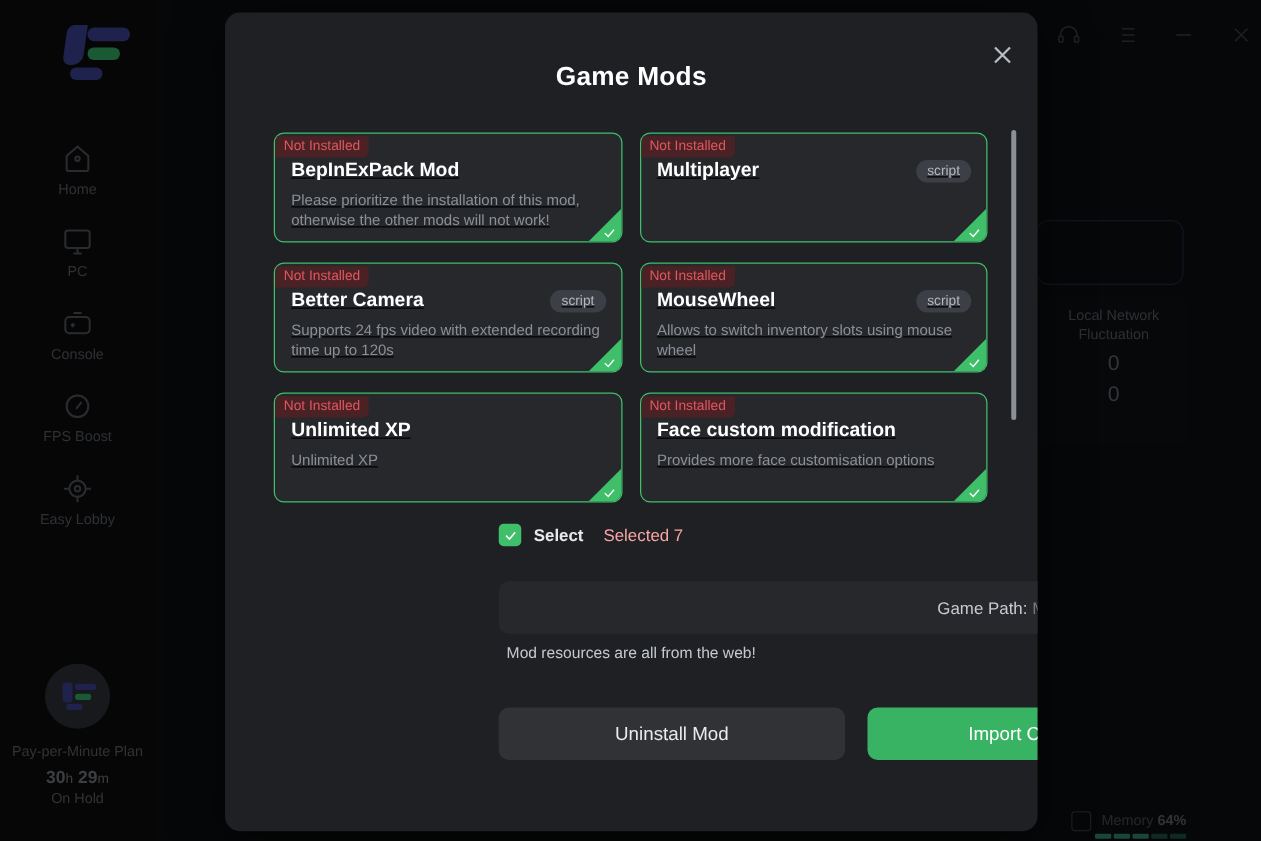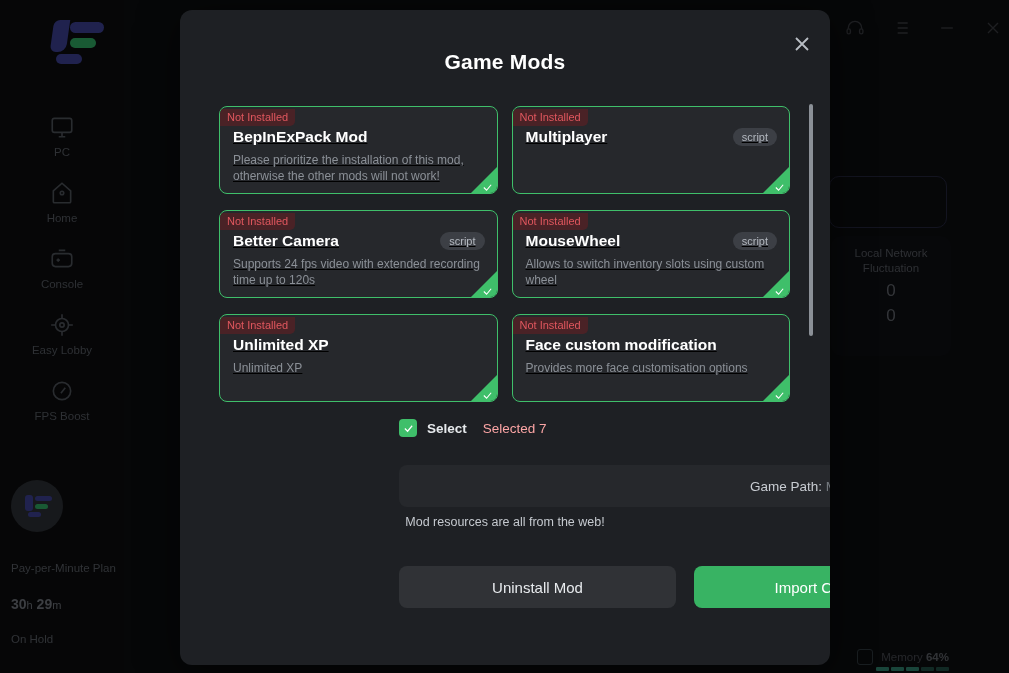--- a/index.html
+++ b/index.html
@@ -29,21 +29,21 @@
   .nav-item {
     display: flex; flex-direction: column; align-items: center;
     gap: 6px; padding: 10px 0 12px; color: #4a4e55; cursor: pointer;
   }
   .nav-item .nav-label { font-size: 11.5px; color: #54585f; }
   .nav-ico { width: 26px; height: 26px; display:block; }
   .nav-ico svg { width: 26px; height: 26px; stroke:#4c5057; fill:none; stroke-width:1.5; }
 
   .plan {
     position: absolute; bottom: 28px; left: 0; width: 124px;
-    display: flex; flex-direction: column; align-items: flex-start; gap: 20px; margin-left: 11px;
+    display: flex; flex-direction: column; align-items: center; gap: 3px;
   }
   .avatar {
     width: 52px; height: 52px; border-radius: 50%;
     background: #2b2e33; display:flex; align-items:center; justify-content:center;
     margin-bottom: 10px; position: relative;
   }
   .avatar .mini { position: relative; width: 30px; height: 22px; }
   .avatar .m1 { position:absolute; left:13px; top:1px; width:17px; height:5px; background:#3b3f8f; border-radius:3px;}
   .avatar .m2 { position:absolute; left:13px; top:9px; width:13px; height:5px; background:#2fa560; border-radius:3px;}
   .avatar .m3 { position:absolute; left:6px; top:17px; width:13px; height:5px; background:#3b3f8f; border-radius:3px;}
@@ -190,62 +190,62 @@
         <div class="b4"></div>
           <div class="b1"></div>
           <div class="b2"></div>
           <div class="b3"></div>
       </div>
 
       <div class="nav">
         <div class="nav-item">
           <span class="nav-ico">
             <svg viewBox="0 0 24 24">
+                <path d="M12 3l8 7v10a1 1 0 0 1-1 1H5a1 1 0 0 1-1-1V10z"></path>
+                <circle cx="12" cy="12" r="1.6"></circle>
+              </svg>
+          </span>
+          <span class="nav-label">Home</span>
+        </div>
+        <div class="nav-item">
+          <span class="nav-ico">
+            <svg viewBox="0 0 24 24">
                 <rect x="3" y="4" width="18" height="13" rx="2"></rect>
                 <path d="M9 21h6M12 17v4"></path>
               </svg>
           </span>
           <span class="nav-label">PC</span>
-        </div>
-        <div class="nav-item">
-          <span class="nav-ico">
-            <svg viewBox="0 0 24 24">
-                <path d="M12 3l8 7v10a1 1 0 0 1-1 1H5a1 1 0 0 1-1-1V10z"></path>
-                <circle cx="12" cy="12" r="1.6"></circle>
-              </svg>
-          </span>
-          <span class="nav-label">Home</span>
         </div>
         <div class="nav-item">
           <span class="nav-ico">
             <svg viewBox="0 0 24 24">
                 <rect x="3" y="7" width="18" height="12" rx="3"></rect>
                 <path d="M7 13h3M8.5 11.5v3M15 12h.01M17.5 14h.01M9 4h6"></path>
               </svg>
           </span>
           <span class="nav-label">Console</span>
+        </div>
+        <div class="nav-item">
+          <span class="nav-ico">
+            <svg viewBox="0 0 24 24">
+                <circle cx="12" cy="12" r="8"></circle>
+                <path d="M15 9l-4 5"></path>
+              </svg>
+          </span>
+          <span class="nav-label">FPS Boost</span>
         </div>
         <div class="nav-item">
           <span class="nav-ico">
             <svg viewBox="0 0 24 24">
                 <circle cx="12" cy="12" r="6"></circle>
                 <circle cx="12" cy="12" r="2"></circle>
                 <path d="M12 2v4M12 18v4M2 12h4M18 12h4"></path>
               </svg>
           </span>
           <span class="nav-label">Easy Lobby</span>
-        </div>
-        <div class="nav-item">
-          <span class="nav-ico">
-            <svg viewBox="0 0 24 24">
-                <circle cx="12" cy="12" r="8"></circle>
-                <path d="M15 9l-4 5"></path>
-              </svg>
-          </span>
-          <span class="nav-label">FPS Boost</span>
         </div>
       </div>
 
       <div class="plan">
         <div class="avatar">
           <div class="mini">
               <div class="m4"></div>
               <div class="m1"></div>
               <div class="m2"></div>
               <div class="m3"></div>
@@ -367,21 +367,21 @@
                 <path d="M4 12l6 6L20 6"></path>
               </svg></span>
         </div>
 
         <div class="mod-card">
           <span class="badge">Not Installed</span>
           <div class="mod-head">
             <span class="mod-title">MouseWheel</span>
             <span class="pill">script</span>
           </div>
-          <div class="mod-desc">Allows to switch inventory slots using custom wheel</div>
+          <div class="mod-desc">Allows to switch inventory slots using mouse wheel</div>
           <div class="corner"></div>
           <span class="corner-check"><svg viewBox="0 0 24 24">
                 <path d="M4 12l6 6L20 6"></path>
               </svg></span>
         </div>
 
         <div class="mod-card">
           <span class="badge">Not Installed</span>
           <div class="mod-head">
             <span class="mod-title">Unlimited XP</span>

